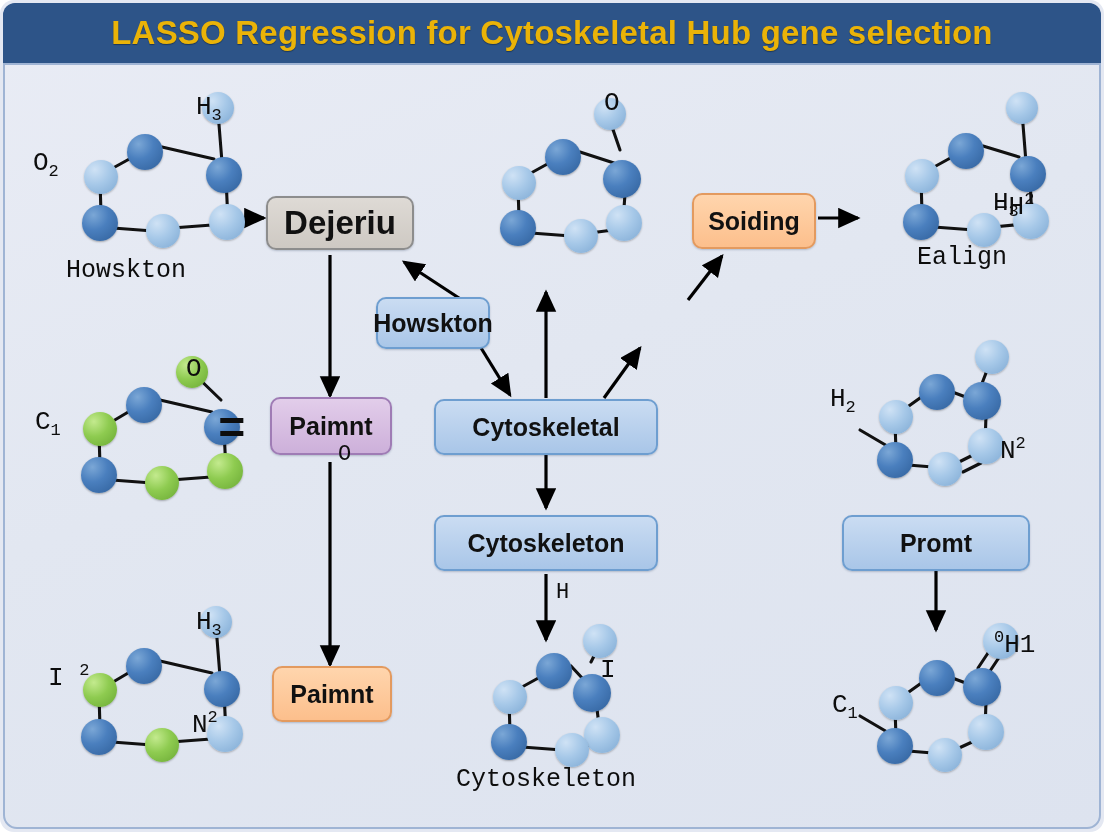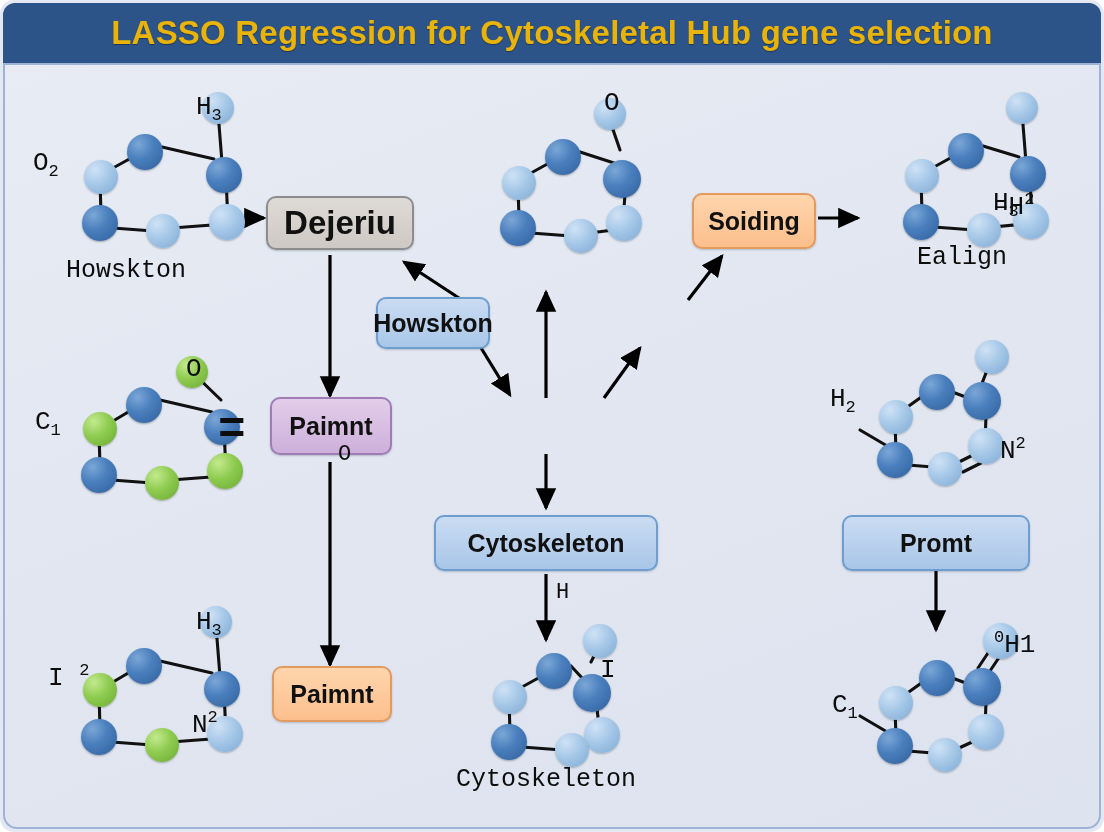--- a/index.html
+++ b/index.html
@@ -266,20 +266,23 @@
     </div>
 
   <div class="nbox nb-purple" style="left:270px;top:397px;width:122px;height:58px;font-size:25px;">
     <span>Paimnt</span>
     </div>
 
   <div class="nbox nb-orange" style="left:272px;top:666px;width:120px;height:56px;font-size:25px;">
     <span>Paimnt</span>
     </div>
 
+  <div class="nbox nb-blue" style="left:434px;top:399px;width:224px;height:56px;font-size:25px;">
+    <span>Cytoskeletal</span>
+    </div>
 
   <div class="nbox nb-blue" style="left:434px;top:515px;width:224px;height:56px;font-size:25px;">
     <span>Cytoskeleton</span>
     </div>
 
 
   <div class="nbox nb-orange" style="left:692px;top:193px;width:124px;height:56px;font-size:25px;">
     <span>Soiding</span>
     </div>
 

